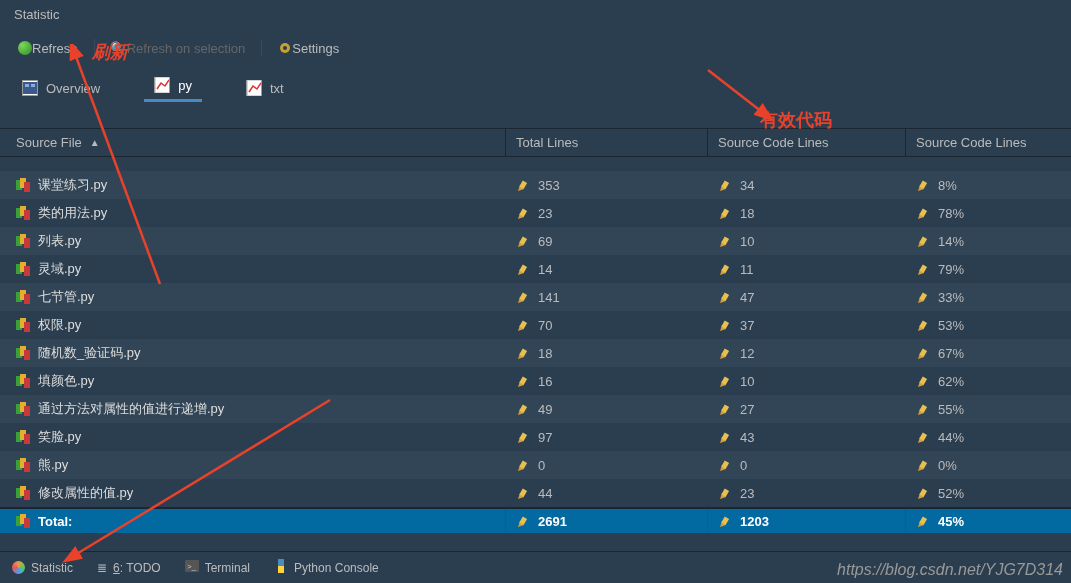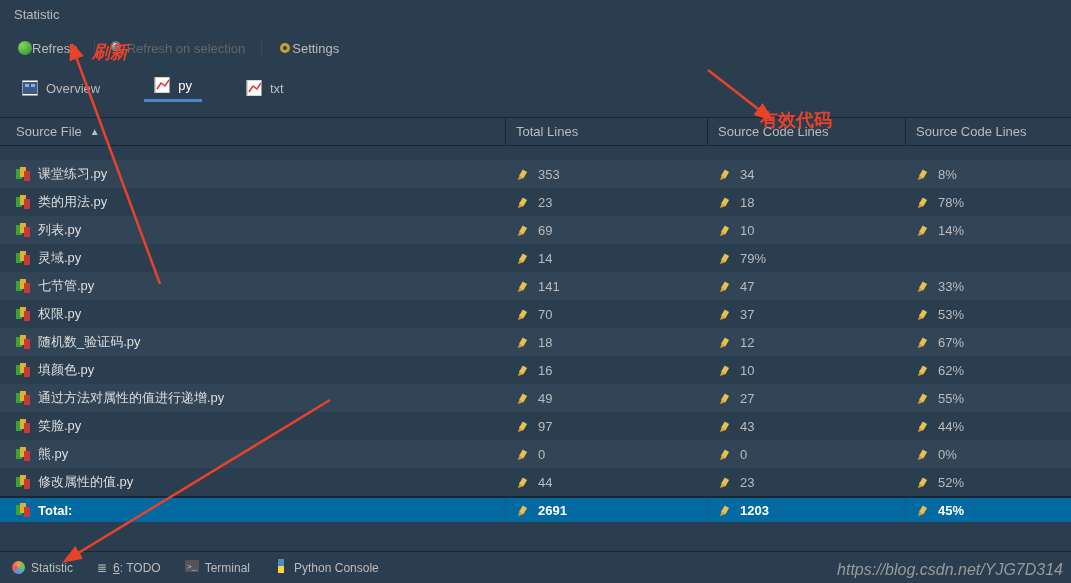--- a/index.html
+++ b/index.html
@@ -74,21 +74,21 @@
       width: 16px; height: 16px;
       background: #fff;
       border: 1px solid #999;
       display: inline-flex;
       align-items: center;
       justify-content: center;
       font-size: 9px;
     }
     .tab-icon svg { display: block; }
     .table-wrap {
-      margin-top: 15px;
+      margin-top: 26px;
       border-top: 1px solid #1a2733;
     }
     .table-header {
       display: flex;
       height: 28px;
       border-bottom: 1px solid #1a2733;
       align-items: center;
       color: #bbb;
     }
     .col1 { flex: 0 0 506px; padding-left: 16px; display: flex; align-items: center; }
@@ -385,20 +385,28 @@
       <span class="filename">灵域.py</span>
     </div>
     <div class="col2">
       <span class="yellow-icon">
             <svg width="12" height="12">
               <use href="#pencil-icon-g"></use>
             </svg>
           </span>
       <span>14</span>
     </div>
+    <div class="col3">
+      <span class="yellow-icon">
+            <svg width="12" height="12">
+              <use href="#pencil-icon-g"></use>
+            </svg>
+          </span>
+      <span>11</span>
+    </div>
     <div class="col4">
       <span class="yellow-icon">
             <svg width="12" height="12">
               <use href="#pencil-icon-g"></use>
             </svg>
           </span>
       <span>79%</span>
     </div>
       </div>
       <div class="row">

